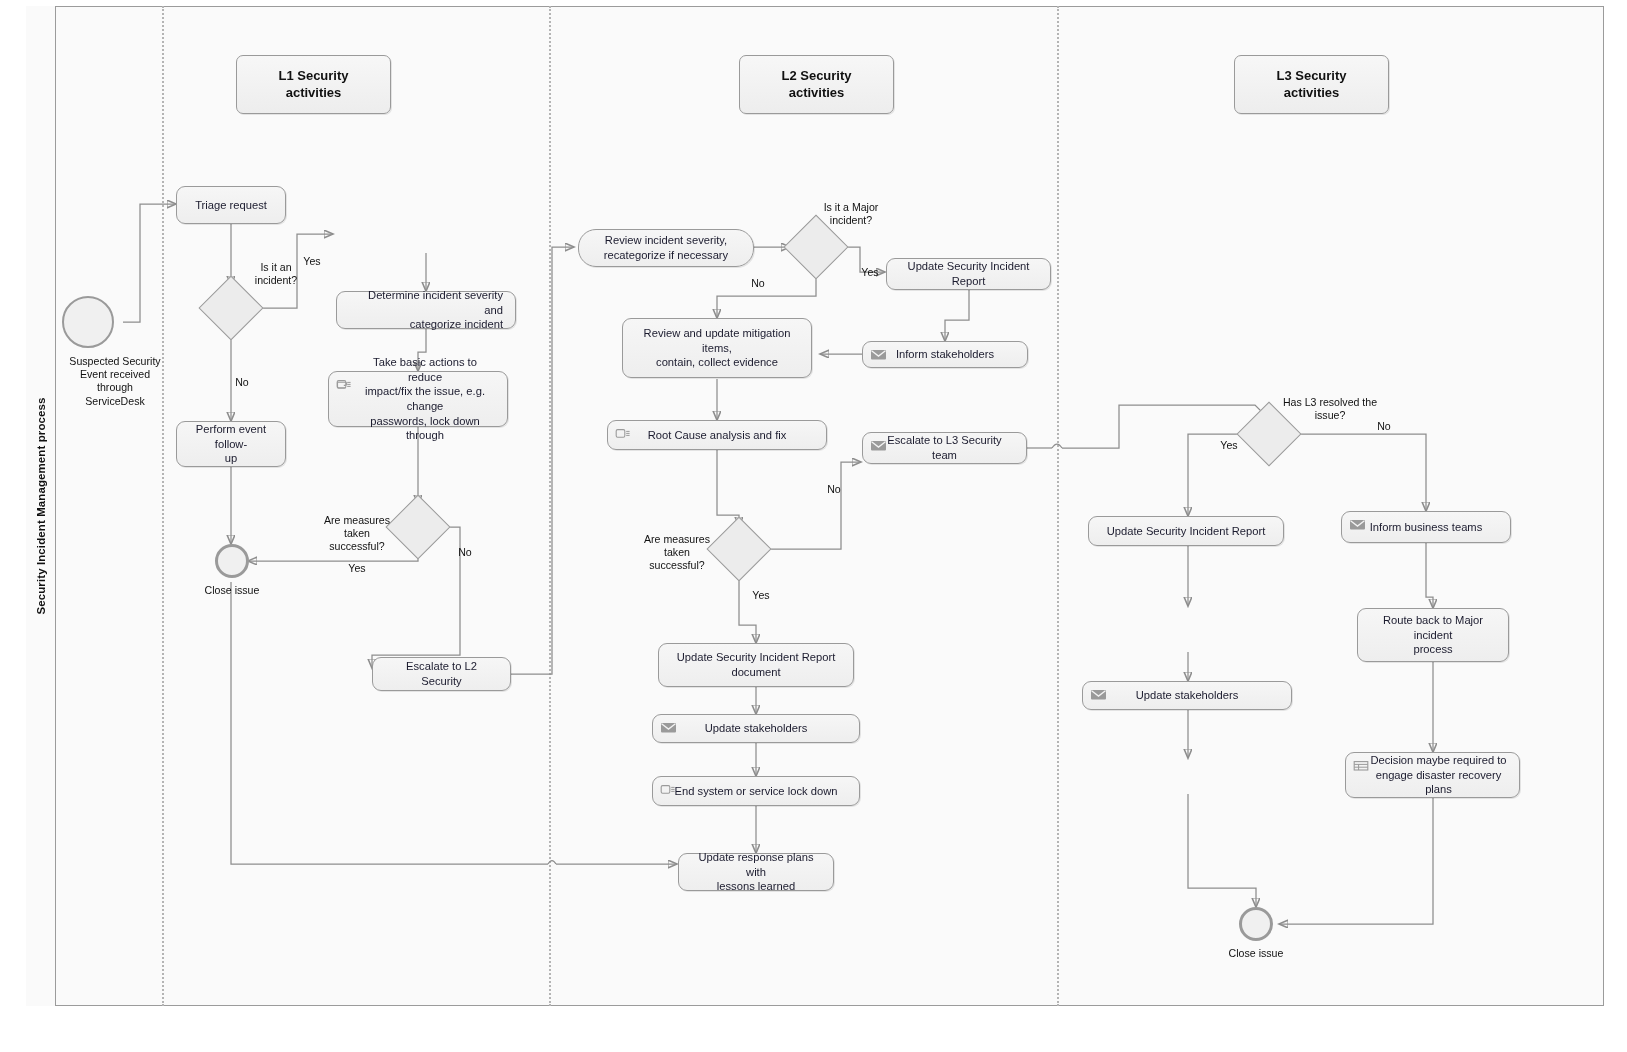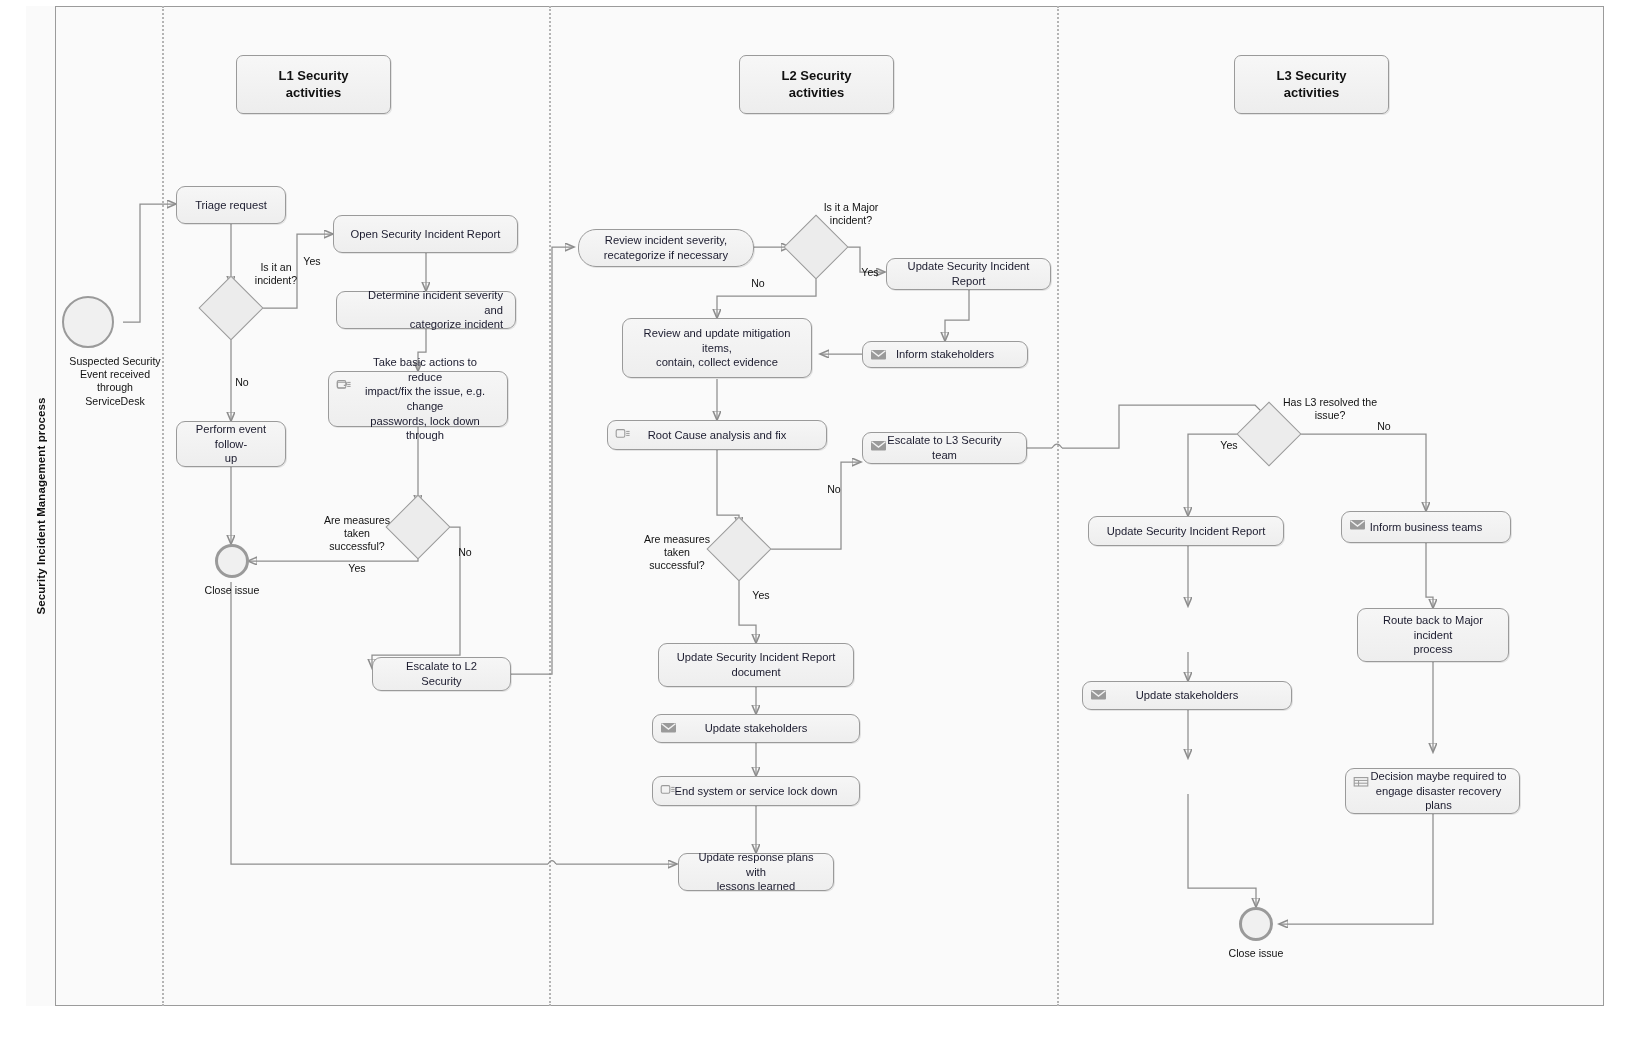--- a/index.html
+++ b/index.html
@@ -139,23 +139,20 @@
   <div class="task" style="left:176px;top:186px;width:110px;height:38px;">
     <span class="tx">Triage request</span>
   </div>
 
   <div class="gw" style="left:208px;top:285px;"></div>
   <div class="lbl" style="left:226px;top:261px;width:100px;">Is it an
 incident?</div>
   <div class="lbl" style="left:296px;top:255px;width:32px;">Yes</div>
   <div class="lbl" style="left:226px;top:376px;width:32px;">No</div>
 
-  <div class="task" style="left:333px;top:215px;width:185px;height:38px;">
-    <span class="tx">Open Security Incident Report</span>
-  </div>
 
   <div class="task" style="left:336px;top:291px;width:180px;height:38px;text-align:right;">
     <span class="tx" style="white-space:pre-line">Determine incident severity and
 categorize incident</span>
   </div>
 
   <div class="task has-icon" style="left:328px;top:371px;width:180px;height:56px;">
     <svg class="ticon" viewBox="0 0 17 13">
       <path d="M1.5,4.2 h7.6 a1.6,1.6 0 0 1 0,3.2 h-1.3 M1.5,4.2 v4.2 a1.4,1.4 0 0 0 1.4,1.4 h6.7" fill="none" stroke="#9a9a9a" stroke-width="1.1"></path>
       <rect x="1.2" y="2.6" width="8.6" height="7.6" rx="1.4" fill="none" stroke="#9a9a9a" stroke-width="1.1"></rect>
@@ -294,21 +291,21 @@
     </svg>
     <span class="tx">Update stakeholders</span>
   </div>
 
 
   <div class="task" style="left:1357px;top:608px;width:152px;height:54px;">
     <span class="tx" style="white-space:pre-line">Route back to Major incident
 process</span>
   </div>
 
-  <div class="task has-icon" style="left:1345px;top:752px;width:175px;height:46px;margin-top:16px;">
+  <div class="task has-icon" style="left:1345px;top:752px;width:175px;height:46px;">
     <svg class="ticon" viewBox="0 0 17 13">
       <rect x="1.2" y="2.6" width="13.6" height="8.4" fill="none" stroke="#9a9a9a" stroke-width="1.1"></rect>
       <line x1="1.2" y1="5.4" x2="14.8" y2="5.4" stroke="#9a9a9a" stroke-width="1"></line>
       <line x1="1.2" y1="8.2" x2="14.8" y2="8.2" stroke="#9a9a9a" stroke-width="1"></line>
       <line x1="5.6" y1="5.4" x2="5.6" y2="11" stroke="#9a9a9a" stroke-width="1"></line>
     </svg>
     <span class="tx" style="white-space:pre-line;padding-left:12px">Decision maybe required to
 engage disaster recovery plans</span>
   </div>
 

